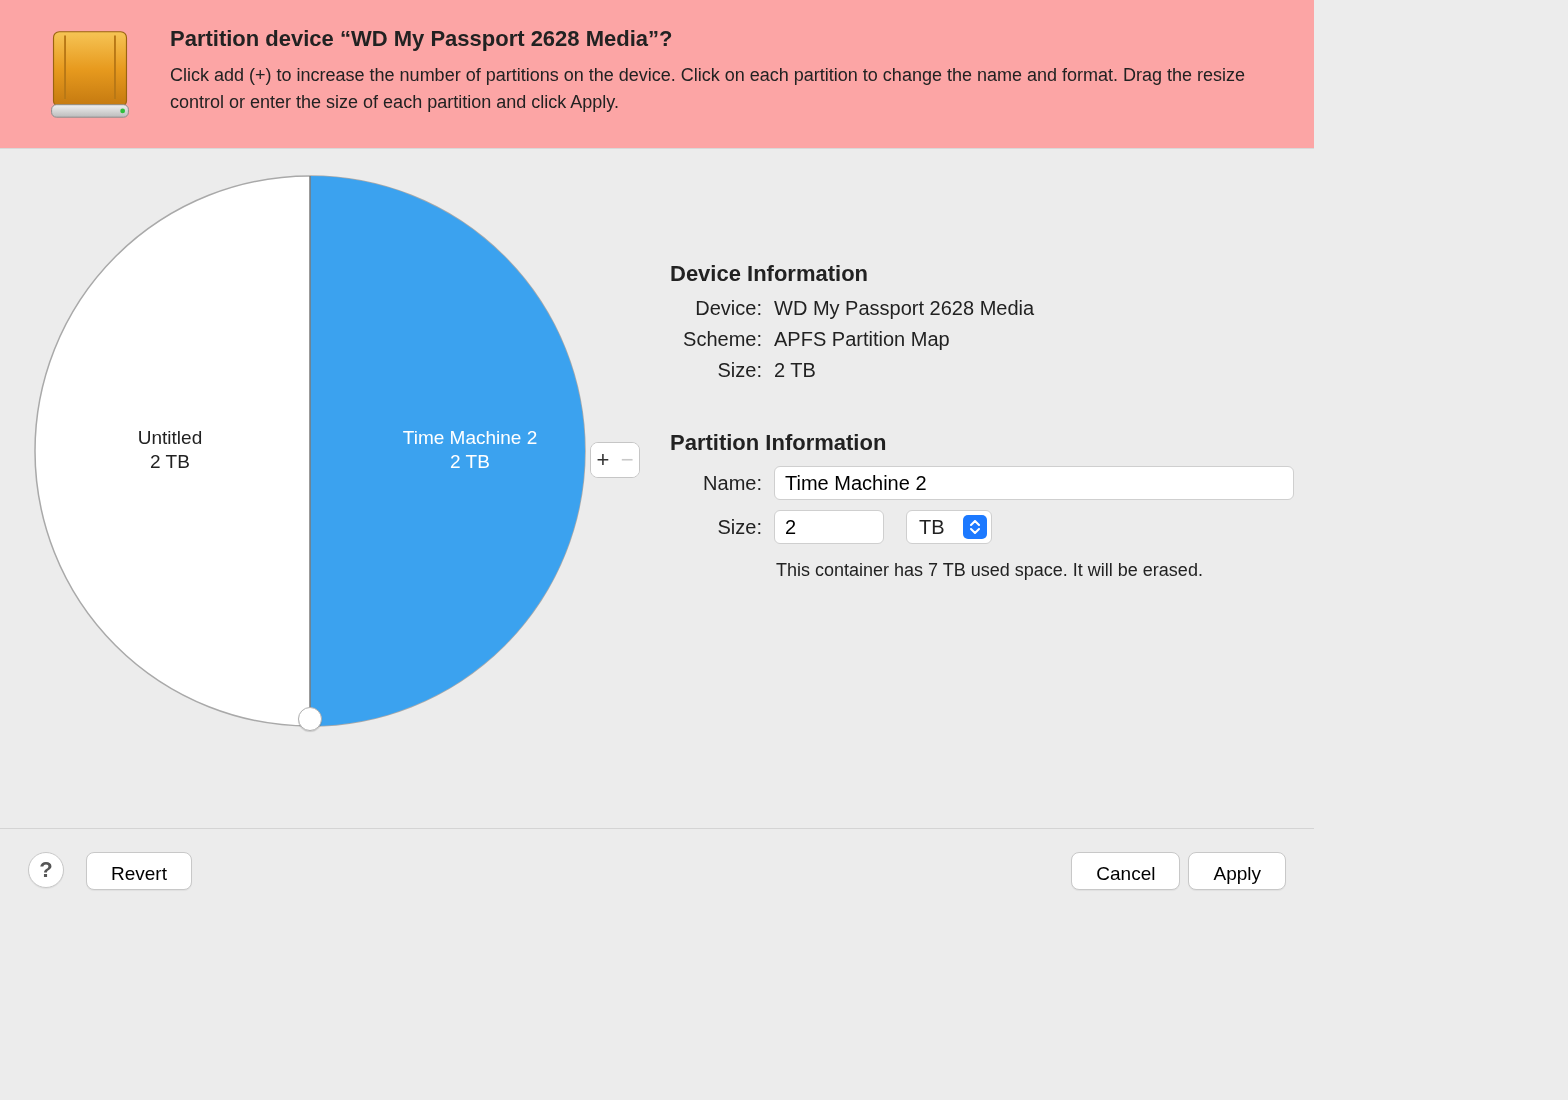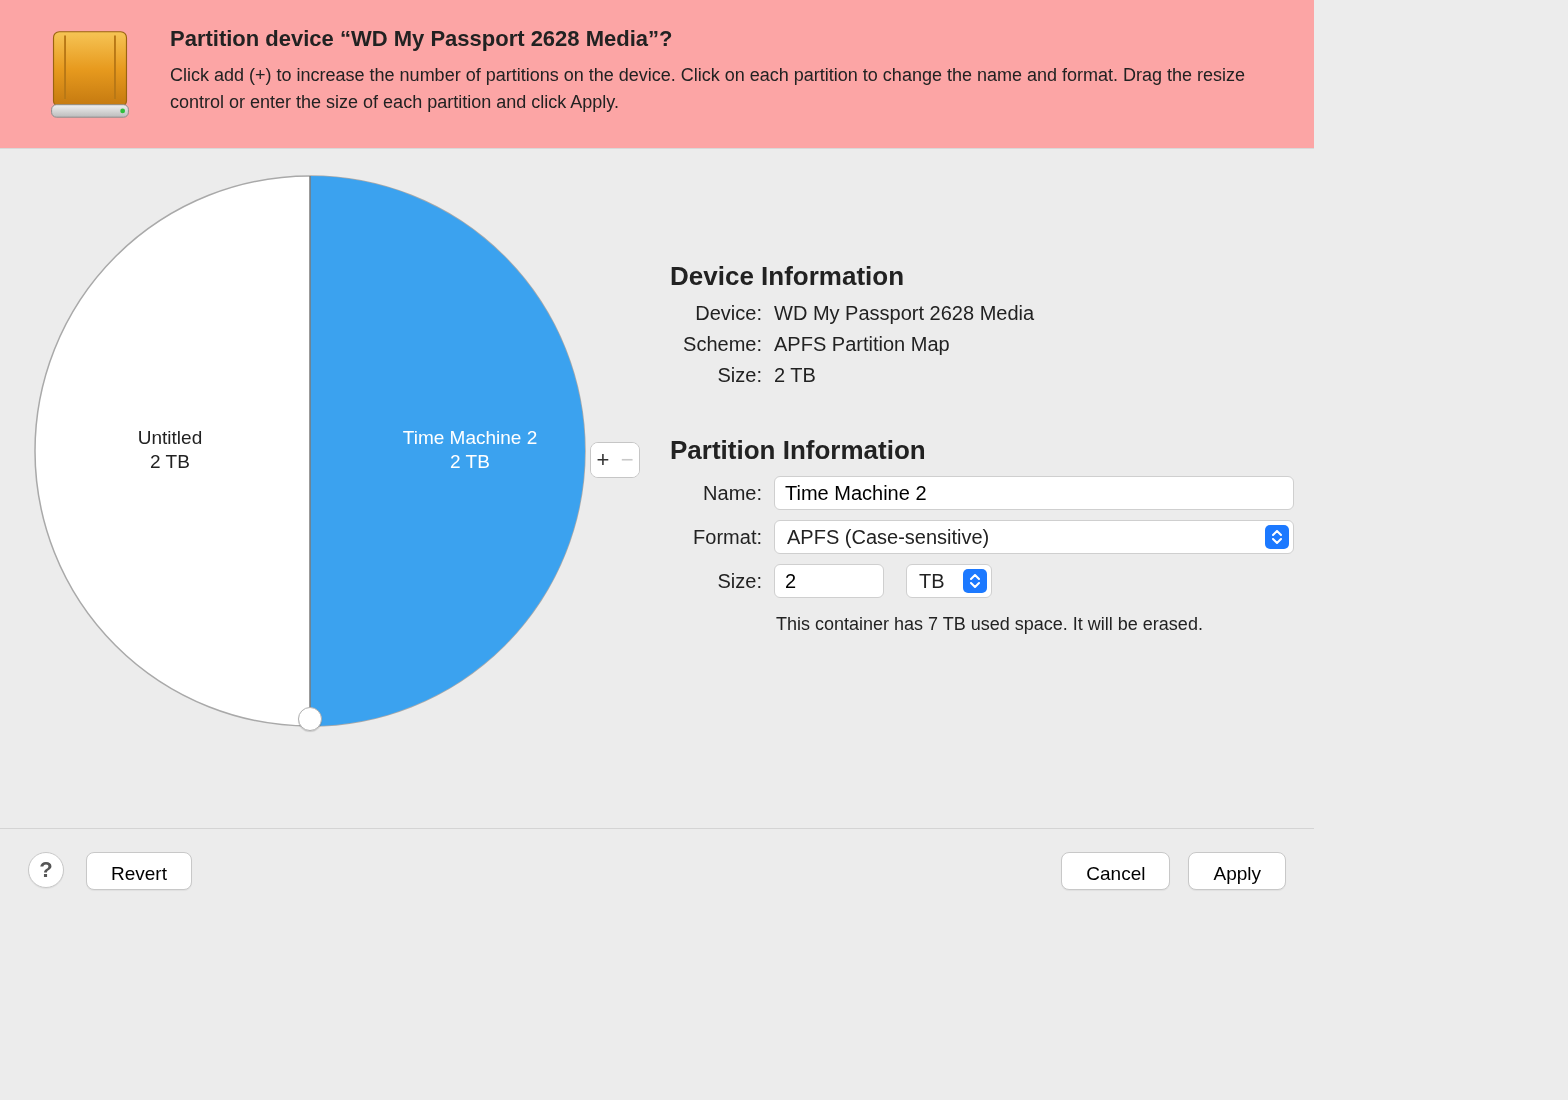--- a/index.html
+++ b/index.html
@@ -95,21 +95,21 @@
     width: 1px; background: #ddd; margin: 6px 0;
   }
   .addremove button:disabled { color: #c9c9c9; cursor: default; }
 
   .info-area {
     flex: 1;
     padding-top: 90px;
     font-size: 20px;
   }
   .section-title {
-    font-size: 26px;
+    font-size: 22px;
     font-weight: 700;
     margin-bottom: 10px;
   }
   .kv-row {
     display: flex;
     align-items: center;
     margin: 8px 0;
     gap: 12px;
   }
   .kv-row .k {
@@ -195,21 +195,21 @@
     height: 38px;
     padding: 10px 24px;
     border-radius: 8px;
     border: 1px solid #c8c8c8;
     background: #fff;
     font-size: 19px;
     cursor: pointer;
     box-shadow: 0 1px 1px rgba(0,0,0,.05);
   }
   .footer .left { display:flex; gap: 22px; }
-  .footer .right { margin-left:auto; display:flex; gap: 18px; }
+  .footer .right { margin-left:auto; display:flex; gap: 8px; }
 </style>
 </head>
 <body>
 
 <div class="header">
   <div class="drive-icon-wrap">
     <span class="drive-icon">
       <svg viewBox="0 0 100 100">
         <defs>
           <linearGradient id="g1" x1="0" y1="0" x2="0" y2="1">
@@ -279,31 +279,20 @@
       <div class="v">2 TB</div>
     </div>
 
     <div class="partition-section">
       <div class="section-title">Partition Information</div>
       <div class="kv-row">
         <div class="k">Name:</div>
         <input type="text" class="name-input" value="Time Machine 2" style="">
       </div>
       <div class="kv-row">
-        <div class="k">Format:</div>
-        <div class="select wide">
-          <span>APFS (Case-sensitive)</span>
-          <span class="caret">
-            <svg viewBox="0 0 12 14">
-                <path d="M2 5 L6 1 L10 5 M2 9 L6 13 L10 9" stroke="#fff" stroke-width="2" fill="none" stroke-linecap="round" stroke-linejoin="round"></path>
-              </svg>
-          </span>
-        </div>
-      </div>
-      <div class="kv-row">
         <div class="k">Size:</div>
         <input type="text" class="size-input" value="2" style="">
         <div class="select unit-select">
           <span>TB</span>
           <span class="caret">
             <svg viewBox="0 0 12 14">
                 <path d="M2 5 L6 1 L10 5 M2 9 L6 13 L10 9" stroke="#fff" stroke-width="2" fill="none" stroke-linecap="round" stroke-linejoin="round"></path>
               </svg>
           </span>
         </div>

